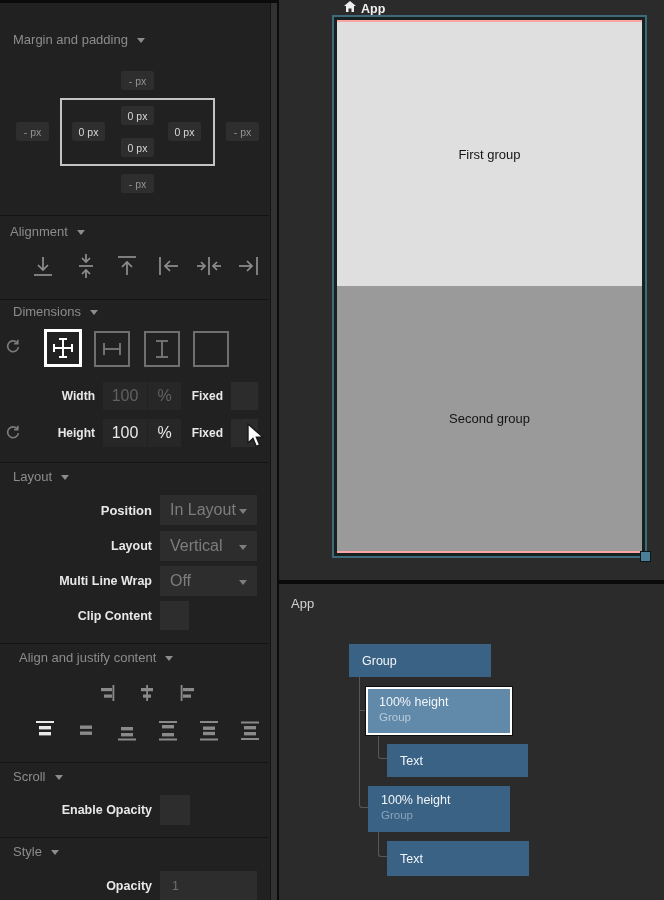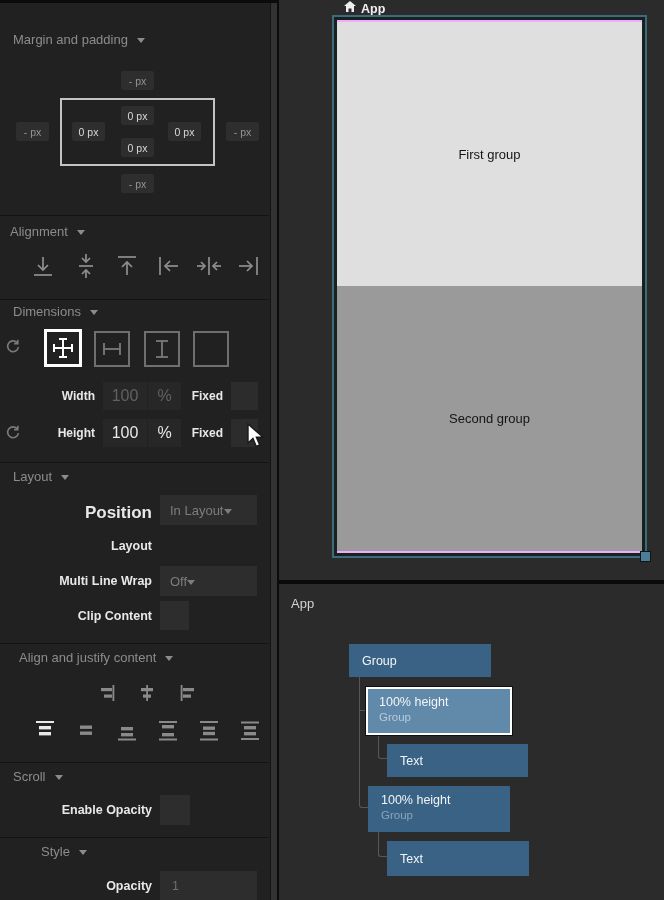--- a/index.html
+++ b/index.html
@@ -33,33 +33,33 @@
   .inbox span { padding-left:0; width:100%; text-align:center; font-size:16px; }
   .dim-val { color:#616161; }
   .dim-val.active { color:#e8e8e8; }
   .checkbox { position:absolute; background:#2c2c2c; }
 
   .dim-btn { position:absolute; display:flex; align-items:center; justify-content:center;
     border:2px solid #6f6f6f; background:transparent; }
   .dim-btn.active { border:3px solid #ffffff; }
 
   .dropdown { position:absolute; width:97px; height:30px; background:#2d2d2d;
-    display:flex; align-items:center; justify-content:flex-start;
-    padding:0 10px; color:#7d7d7d; font-size:13px; }
+    display:flex; align-items:center; justify-content:space-between;
+    padding:0 10px; color:#7d7d7d; font-size:16px; }
   .dropdown .caret { border-top-color:#7d7d7d; }
 
   .icon-abs { position:absolute; display:flex; align-items:center; justify-content:center; }
 
   
   .canvas-label { position:absolute; left:344px; top:1px; display:flex; align-items:center;
     gap:5px; color:#efefef; font-size:12.5px; font-weight:bold; }
   .canvas-frame { position:absolute; left:332px; top:15px; width:315px; height:543px;
     border:2px solid #3e6b7c; background:#17211f; }
   .canvas-inner { position:absolute; left:3px; top:3px; right:3px; bottom:3px;
-    background:#f0abfc; }
+    background:#fca5a5; }
   .group-a { position:absolute; left:0; top:2px; width:100%; height:264px;
     background:#dfdfdf; display:flex; align-items:center; justify-content:center;
     color:#141414; font-size:13px; }
   .group-b { position:absolute; left:0; top:266px; width:100%; height:265px;
     background:#9a9a9a; display:flex; align-items:center; justify-content:center;
     color:#141414; font-size:13px; }
   .resize-handle { position:absolute; right:-6px; bottom:-6px; width:11px; height:11px;
     background:#4b7f97; border:1px solid #0d1519; }
 
   .panel-divider { position:absolute; left:279px; top:580px; width:385px; height:4px;
@@ -260,27 +260,31 @@
     <div class="lbl" style="left:188px; top:423px; width:35px;">Fixed</div>
     <div class="checkbox" style="left:231px; top:416px; width:27px; height:28px;"></div>
 
     <div class="divider" style="top:459px;"></div>
 
     <div class="sec-header" style="left:13px; top:466px;">
       <span>Layout</span>
       <span class="caret"></span>
     </div>
 
-    <div class="lbl" style="left:0; top:500px; width:152px; font-size:17px;">Position</div>
+    <div class="lbl" style="left:0; top:500px; width:152px; font-size:13px;">Position</div>
     <div class="dropdown" style="left:160px; top:492px;">
       <span>In Layout</span>
       <span class="caret"></span>
     </div>
 
     <div class="lbl" style="left:0; top:536px; width:152px; font-size:12.5px;">Layout</div>
+    <div class="dropdown" style="left:160px; top:528px;">
+      <span>Vertical</span>
+      <span class="caret"></span>
+    </div>
 
     <div class="lbl" style="left:0; top:571px; width:152px; font-size:12.5px;">Multi Line Wrap</div>
     <div class="dropdown" style="left:160px; top:563px;">
       <span>Off</span>
       <span class="caret"></span>
     </div>
 
     <div class="lbl" style="left:0; top:606px; width:152px; font-size:12.5px;">Clip Content</div>
     <div class="checkbox" style="left:160px; top:598px; width:29px; height:29px; background:#2d2d2d;"></div>
 
@@ -362,21 +366,21 @@
 
     <div class="sec-header" style="left:13px; top:766px;">
       <span>Scroll</span>
       <span class="caret"></span>
     </div>
     <div class="lbl" style="left:0; top:800px; width:152px; font-size:12.5px;">Enable Opacity</div>
     <div class="checkbox" style="left:160px; top:792px; width:30px; height:30px; background:#2d2d2d;"></div>
 
     <div class="divider" style="top:834px;"></div>
 
-    <div class="sec-header" style="left:13px; top:841px;margin-left:28px;">
+    <div class="sec-header" style="left:13px; top:841px;">
       <span>Style</span>
       <span class="caret"></span>
     </div>
     <div class="lbl" style="left:0; top:876px; width:152px; font-size:12.5px;">Opacity</div>
     <div class="inbox" style="left:160px; top:868px; width:97px; height:29px; background:#2d2d2d;">
       <span style="text-align:left; padding-left:12px; color:#6f6f6f; font-size:12.5px;">1</span>
     </div>
 
     <div class="sb-scroll"></div>
     <div class="sb-edge"></div>

